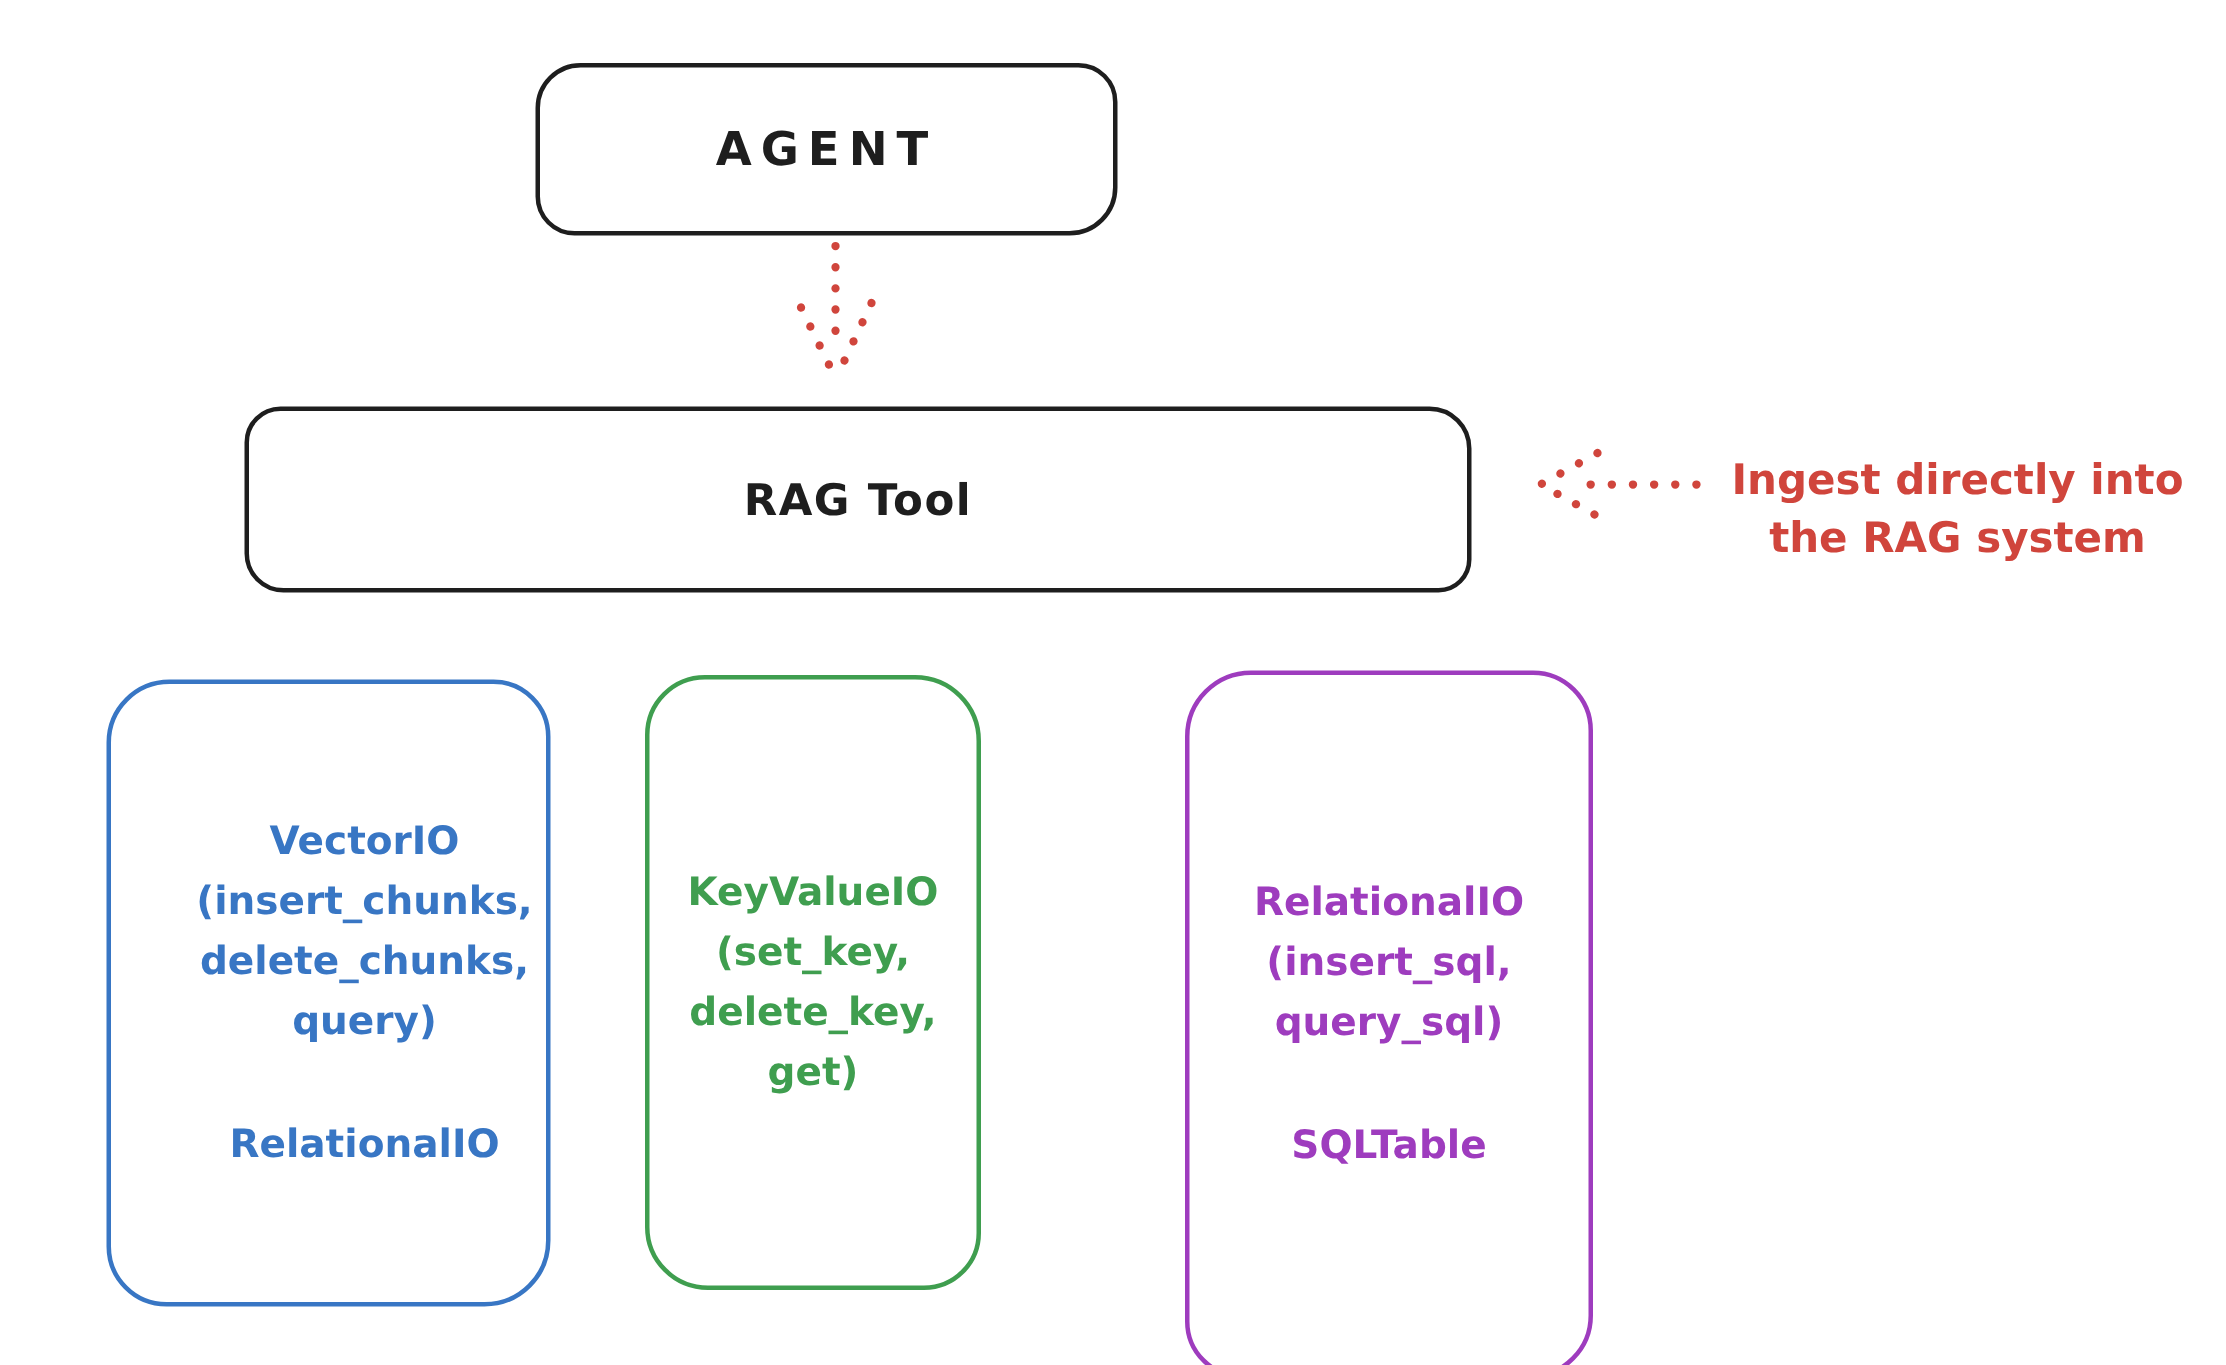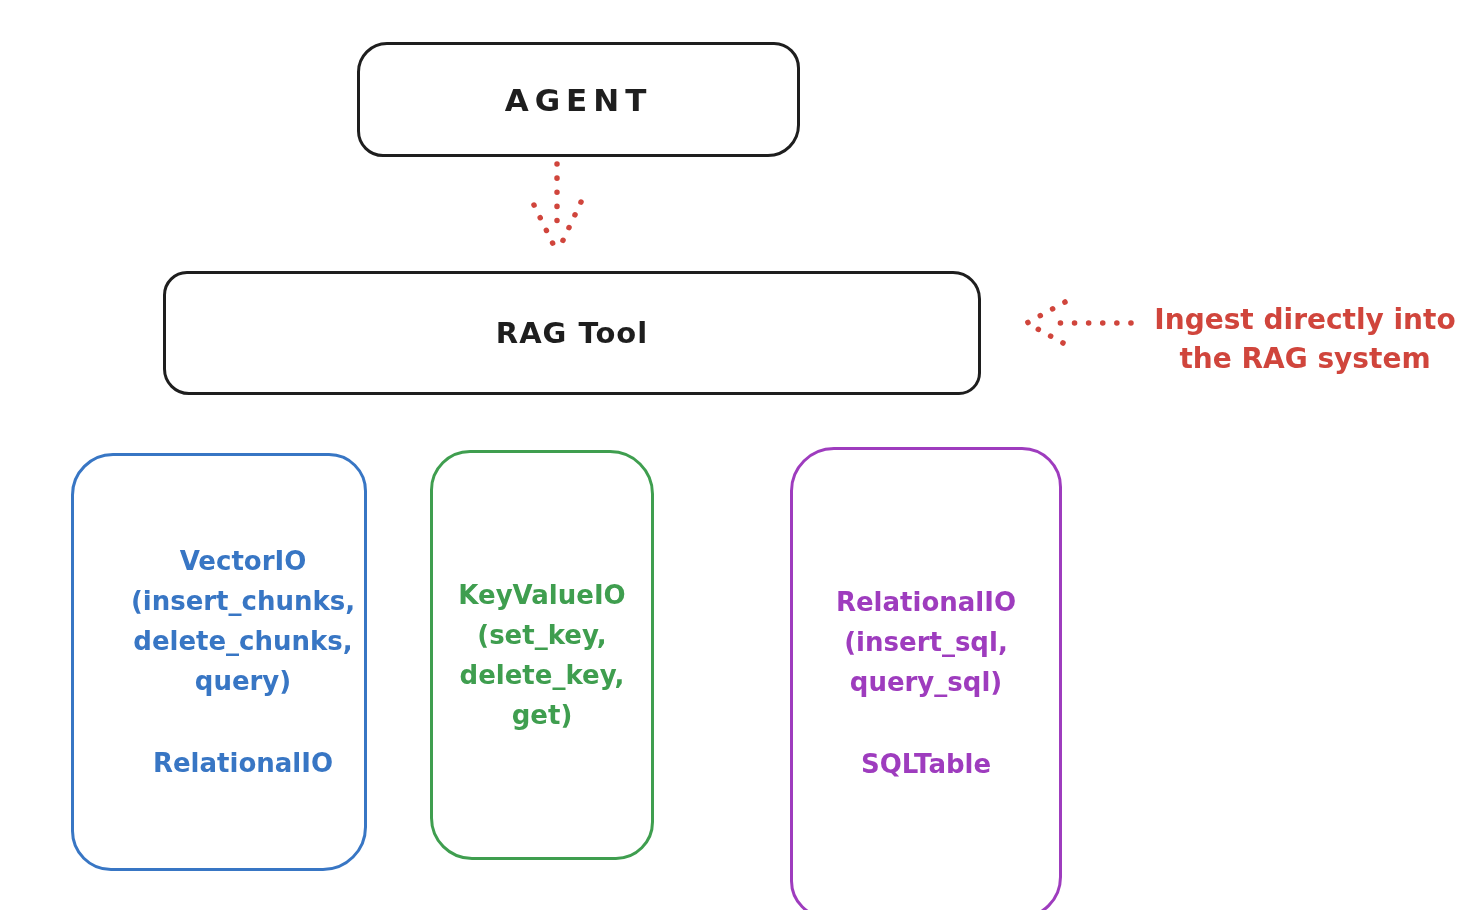--- a/index.html
+++ b/index.html
@@ -16,21 +16,21 @@
   
   .sketch-box {
     position: absolute;
     background: #ffffff;
     display: flex;
     align-items: center;
     justify-content: center;
     text-align: center;
   }
   .box-agent {
-    left: 357px; top: 42px; width: 443px; height: 115px;
+    left: 357px; top: 42px; width: 388px; height: 115px;
     border: 3.5px solid var(--ink, #1e1e1e);
     border-radius: 30px 26px 32px 26px;
     font-size: 31px; font-weight: 700; letter-spacing: 6px;
   }
   .box-rag {
     left: 163px; top: 271px; width: 818px; height: 124px;
     border: 3.5px solid var(--ink, #1e1e1e);
     border-radius: 24px 28px 22px 26px;
     font-size: 29px; font-weight: 600; letter-spacing: 1px;
   }

